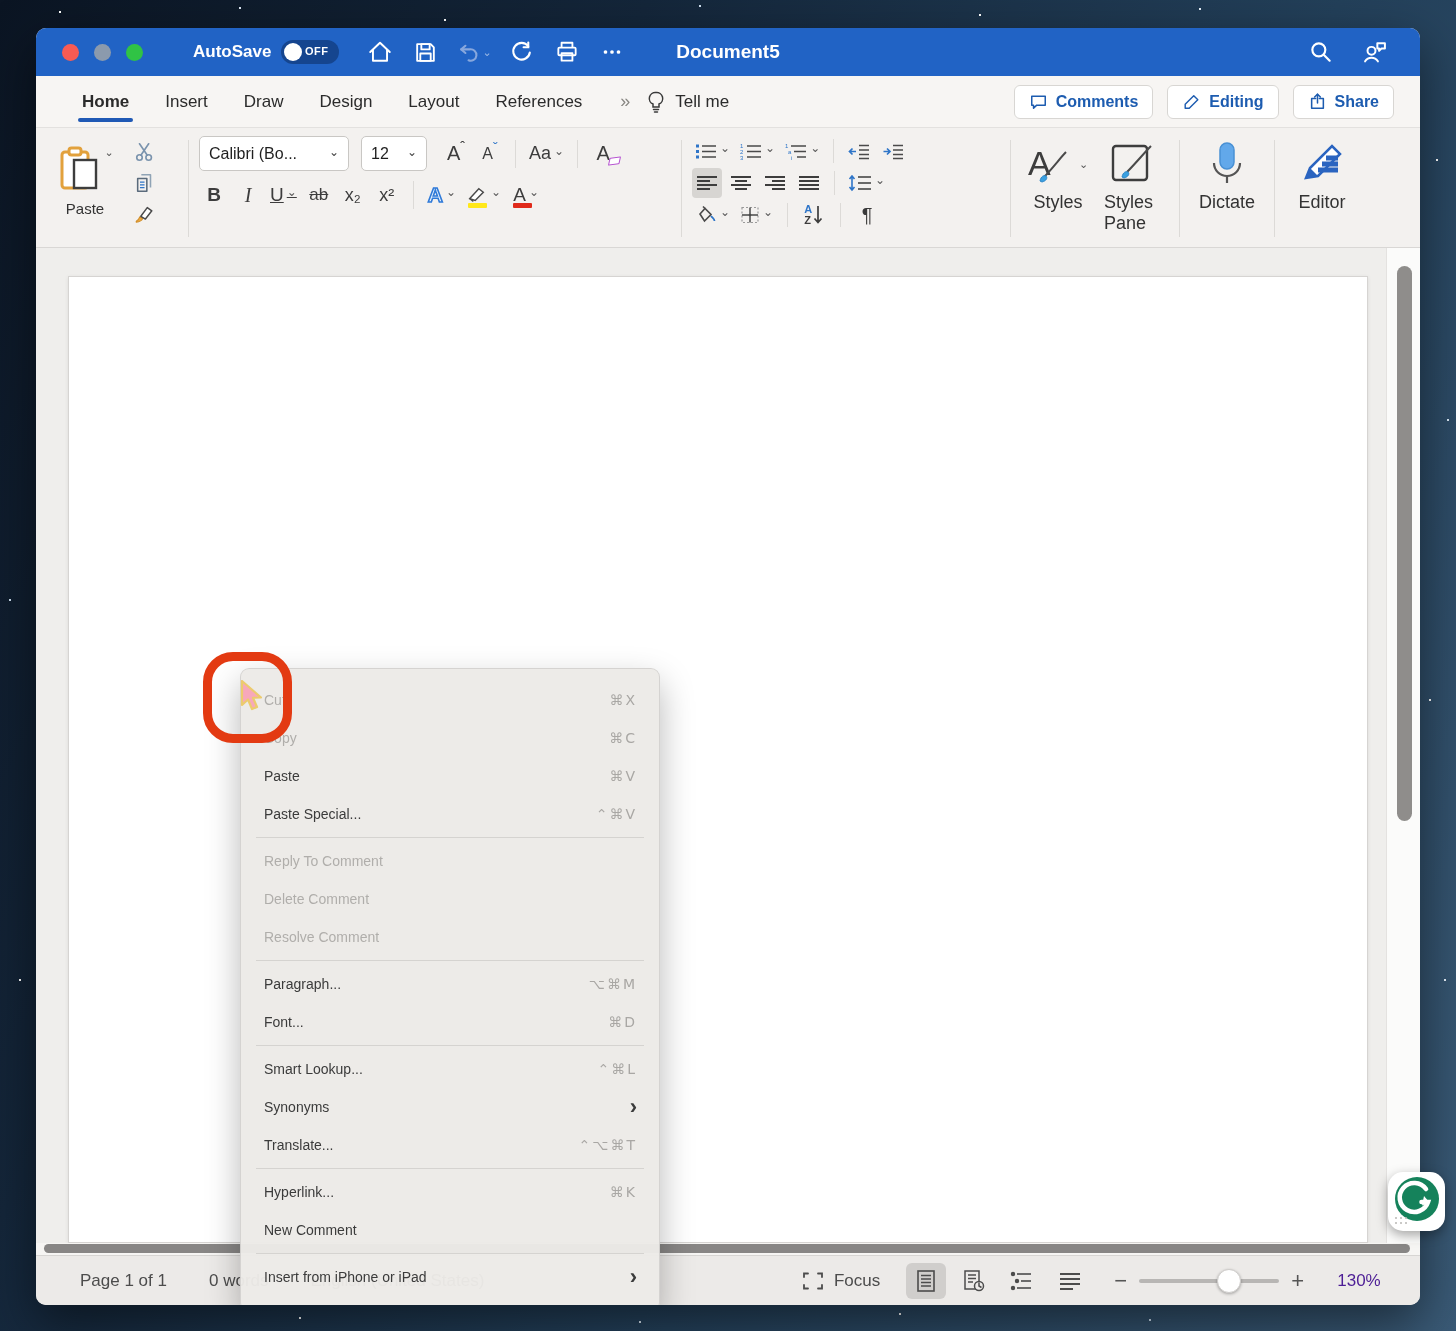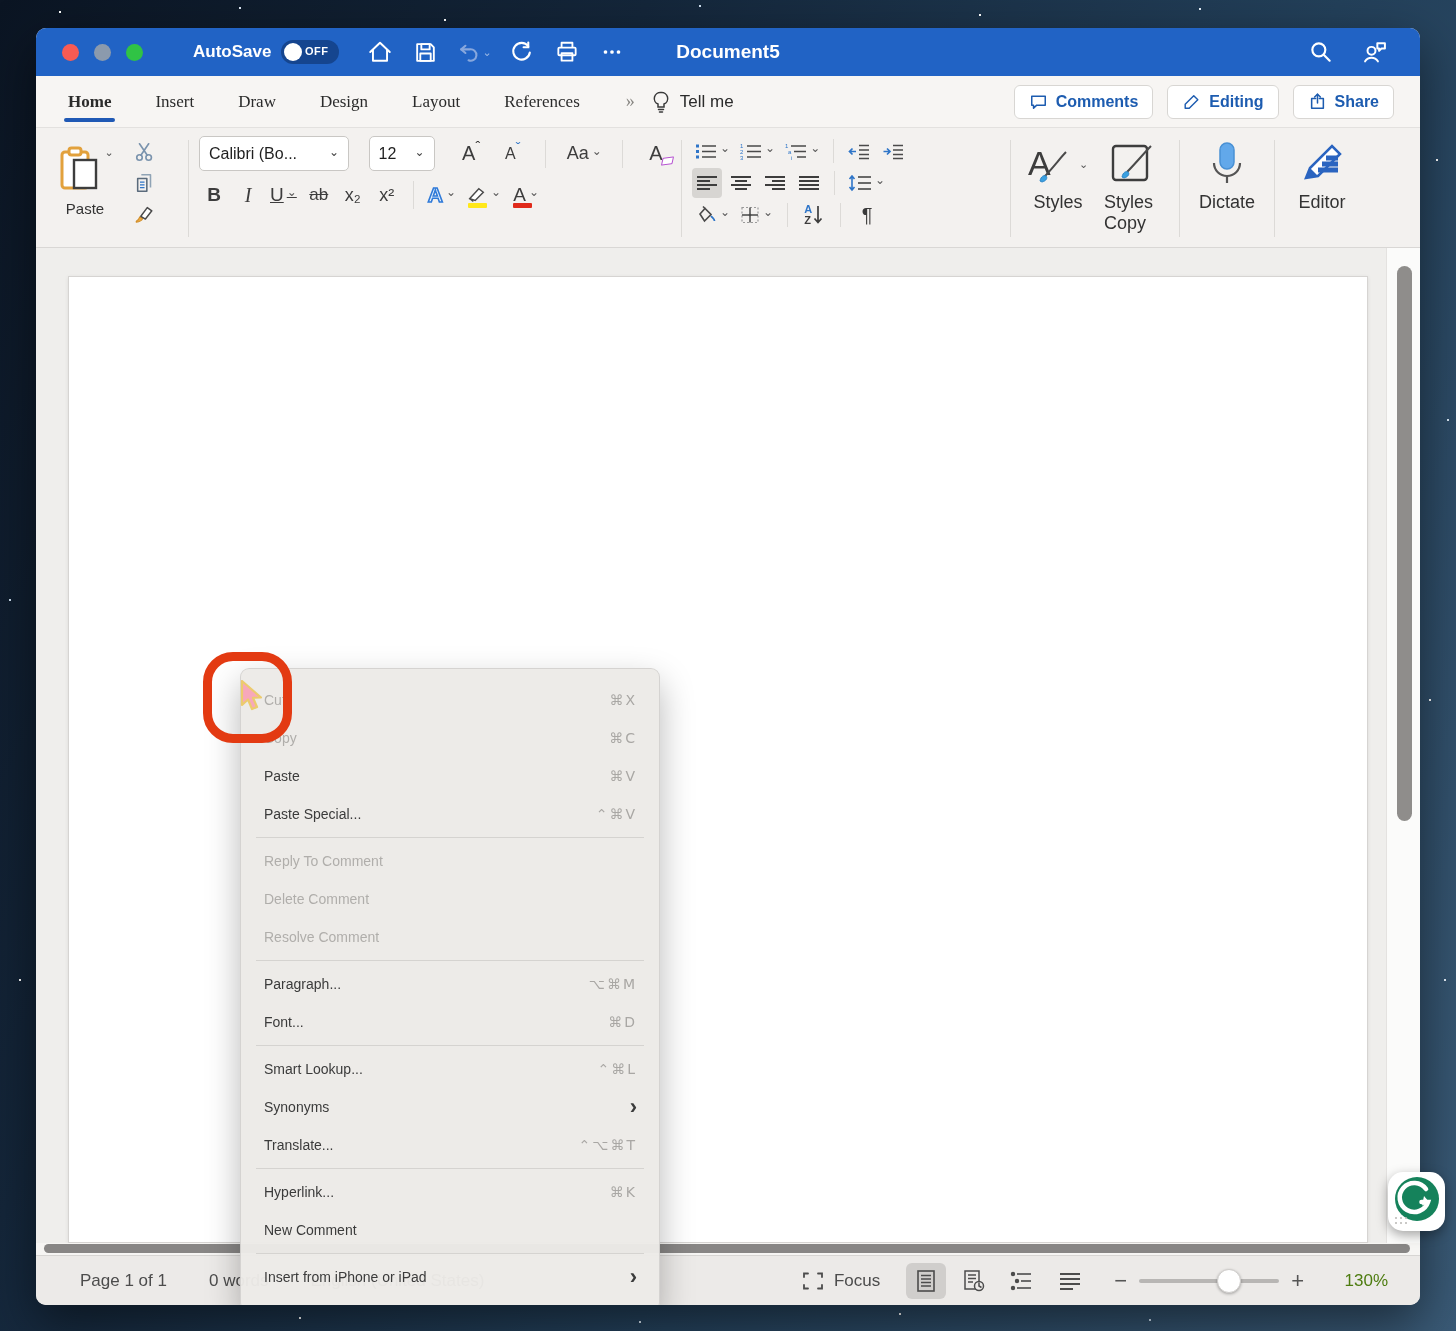--- a/index.html
+++ b/index.html
@@ -49,21 +49,21 @@
   .tb-btn { width:30px; height:30px; display:flex; align-items:center; justify-content:center; }
   .tb-btn svg { display:block; }
   .undo-wrap { display:flex; align-items:center; gap:2px; }
   .mini-chev { font-size:11px; color:#9db9e4; }
   .win-title { position:absolute; left:0; right:0; text-align:center; font-size:19px; font-weight:700; pointer-events:none; }
   .tb-right { margin-left:auto; display:flex; align-items:center; gap:24px; padding-right:30px; }
 
   
   .tabrow { position:absolute; left:0; top:48px; right:0; height:52px; background:#f7f5f3;
     display:flex; align-items:center; border-bottom:1px solid #e3e1df; }
-  .tabs { display:flex; align-items:center; gap:40px; padding-left:30px; font-size:17px; color:#2b2b2b;font-family:Liberation Serif, serif; }
+  .tabs { display:flex; align-items:center; gap:32px; padding-left:44px; font-size:17px; color:#2b2b2b; }
   .tab { position:relative; padding:14px 2px; cursor:default; }
   .tab.active { font-weight:700; }
   .tab.active::after { content:""; position:absolute; left:-2px; right:-2px; bottom:4px; height:4px;
     border-radius:2px; background:#2059b5; }
   .more-tabs { color:#8a8884; font-size:18px; margin-left:4px; letter-spacing:-2px; }
   .tellme { display:flex; align-items:center; gap:9px; margin-left:18px; font-size:17px; color:#2b2b2b; }
   .hdr-actions { margin-left:auto; display:flex; gap:14px; padding-right:26px; }
   .hdr-btn { display:flex; align-items:center; gap:8px; background:#fff; border:1px solid #d8d6d3;
     border-radius:6px; padding:7px 14px; font-size:16px; font-weight:600; color:#1d5cb0; }
 
@@ -149,21 +149,21 @@
   .focus-btn { display:flex; align-items:center; gap:10px; margin-right:26px; }
   .viewbtns { display:flex; align-items:center; gap:8px; margin-right:24px; }
   .viewbtn { width:40px; height:36px; display:flex; align-items:center; justify-content:center; border-radius:6px; }
   .viewbtn.active { background:#d0cecc; }
   .zoomctl { display:flex; align-items:center; gap:12px; }
   .zminus::before { content:"−"; font-size:22px; color:#555; }
   .zplus::before { content:"+"; font-size:22px; color:#555; }
   .ztrack { position:relative; width:140px; height:4px; border-radius:2px; background:#b8b6b4; }
   .zthumb { position:absolute; left:64%; top:50%; transform:translate(-50%,-50%); width:24px; height:24px;
     border-radius:50%; background:#fff; border:1px solid #cfcdcb; box-shadow:0 1px 3px rgba(0,0,0,.3); }
-  .zoomlabel { width:58px; text-align:right; font-size:17px; color:#4d7c0f; margin-left:14px; }
+  .zoomlabel { width:58px; text-align:center; font-size:17px; color:#4c1d95; margin-left:14px; }
 
   
   .grammarly { position:absolute; left:1388px; top:1172px; width:57px; height:59px; background:#fff;
     border-radius:15px; box-shadow:0 4px 12px rgba(0,0,0,.35); z-index:20; }
   .gr-dots { position:absolute; left:7px; bottom:7px; width:2px; height:2px; border-radius:50%; background:#b9b7b5;
     box-shadow: 5px 0 0 #b9b7b5, 10px 0 0 #b9b7b5, 0 -5px 0 #b9b7b5, 5px -5px 0 #b9b7b5, 10px -5px 0 #b9b7b5; }
 </style>
 </head>
 <body>
 
@@ -323,21 +323,21 @@
                 <path d="M8 14.5 L15 5 L20 8.5 L13 17.5 Z" fill="#fff" stroke="#4a4a4a" stroke-width="1.6"></path>
               </svg>
           </div>
         </div>
       </div>
     </div>
 
     <div class="rdiv"></div>
 
     <div class="rgroup fontgrp">
-      <div class="rrow" style="margin-bottom:8px;justify-content:space-between;">
+      <div class="rrow" style="margin-bottom:8px;">
         <div class="combo name">
             <span>Calibri (Bo...</span>
           </div>
         <div class="combo size">
             <span>12</span>
           </div>
         <div class="rbtn" style="margin-left:10px;">
             <span class="glyphA">A</span>
             <span class="caret-up"></span>
           </div>
@@ -510,21 +510,21 @@
         <span class="lbl">Styles</span>
       </div>
       <div class="bigbtn">
         <div class="iconbox">
           <svg width="46" height="44" viewBox="0 0 46 44" fill="none">
               <rect x="4" y="4" width="34" height="34" rx="3" stroke="#3d3d3d" stroke-width="2.4"></rect>
               <path d="M18 30 C26 22 36 10 42 4" stroke="#4a4a4a" stroke-width="2"></path>
               <path d="M13 35 C14 30 17 29 19 30 C21 32 19 35 15 36 Z" fill="#3aa0e0" stroke="#2e86c8" stroke-width="1"></path>
             </svg>
         </div>
-        <span class="lbl" style="width:56px;">Styles Copy</span>
+        <span class="lbl" style="width:56px;">Styles Pane</span>
       </div>
     </div>
 
     <div class="rdiv"></div>
 
     <div class="bigbtn">
       <div class="iconbox">
         <svg width="40" height="46" viewBox="0 0 40 46" fill="none">
             <rect x="13" y="2" width="14" height="26" rx="7" fill="#62a8ea" stroke="#4890d4" stroke-width="1.5"></rect>
             <path d="M7 22 A13 13 0 0 0 33 22" stroke="#555" stroke-width="2.2"></path>

